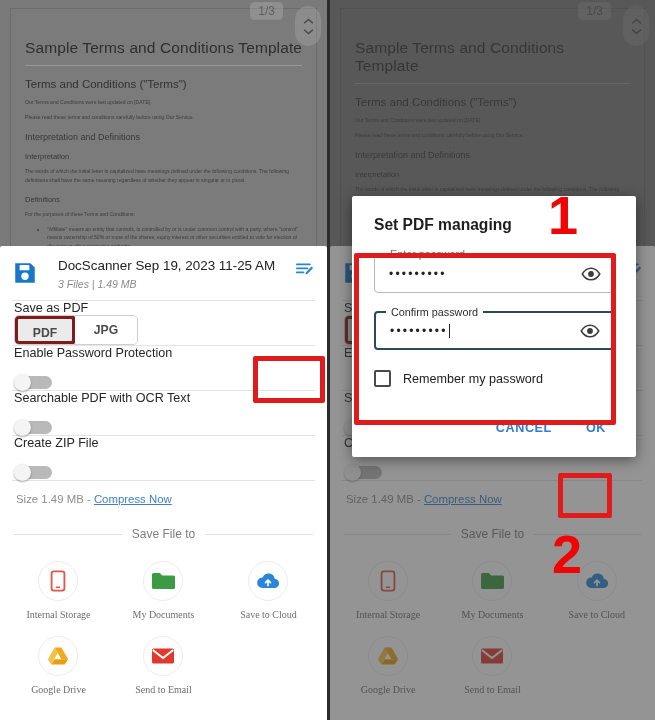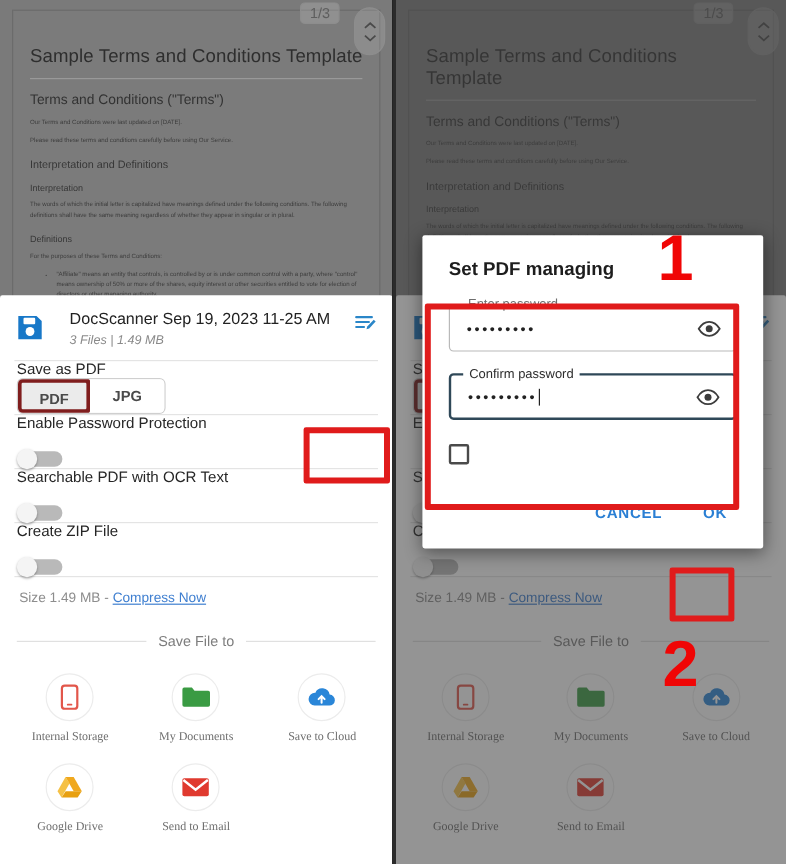--- a/index.html
+++ b/index.html
@@ -481,20 +481,21 @@
           <span class="dots">•••••••••</span>
             <span class="caret"></span>
           <svg class="eye" viewBox="0 0 24 16">
             <path d="M1.5 8C4.5 3 8 1 12 1s7.5 2 10.5 7c-3 5-6.5 7-10.5 7S4.5 13 1.5 8z" fill="none" stroke="#3d3d3d" stroke-width="1.8"></path>
             <circle cx="12" cy="8" r="3.5" fill="#3d3d3d"></circle>
           </svg>
         </div>
       </div>
       <div class="cb-row">
         <span class="cbox"></span>
+        <span class="cb-label">Remember my password</span>
       </div>
       <div class="dlg-actions">
         <span class="txt-btn">CANCEL</span>
         <span class="txt-btn">OK</span>
       </div>
     </div>
 
     <div class="anno-box" style="left:24px; top:253px; width:262px; height:172px;"></div>
     <div class="anno-box" style="left:228px; top:473px; width:54px; height:45px;"></div>
     <div class="anno-num" style="left:218px; top:188px;">1</div>

